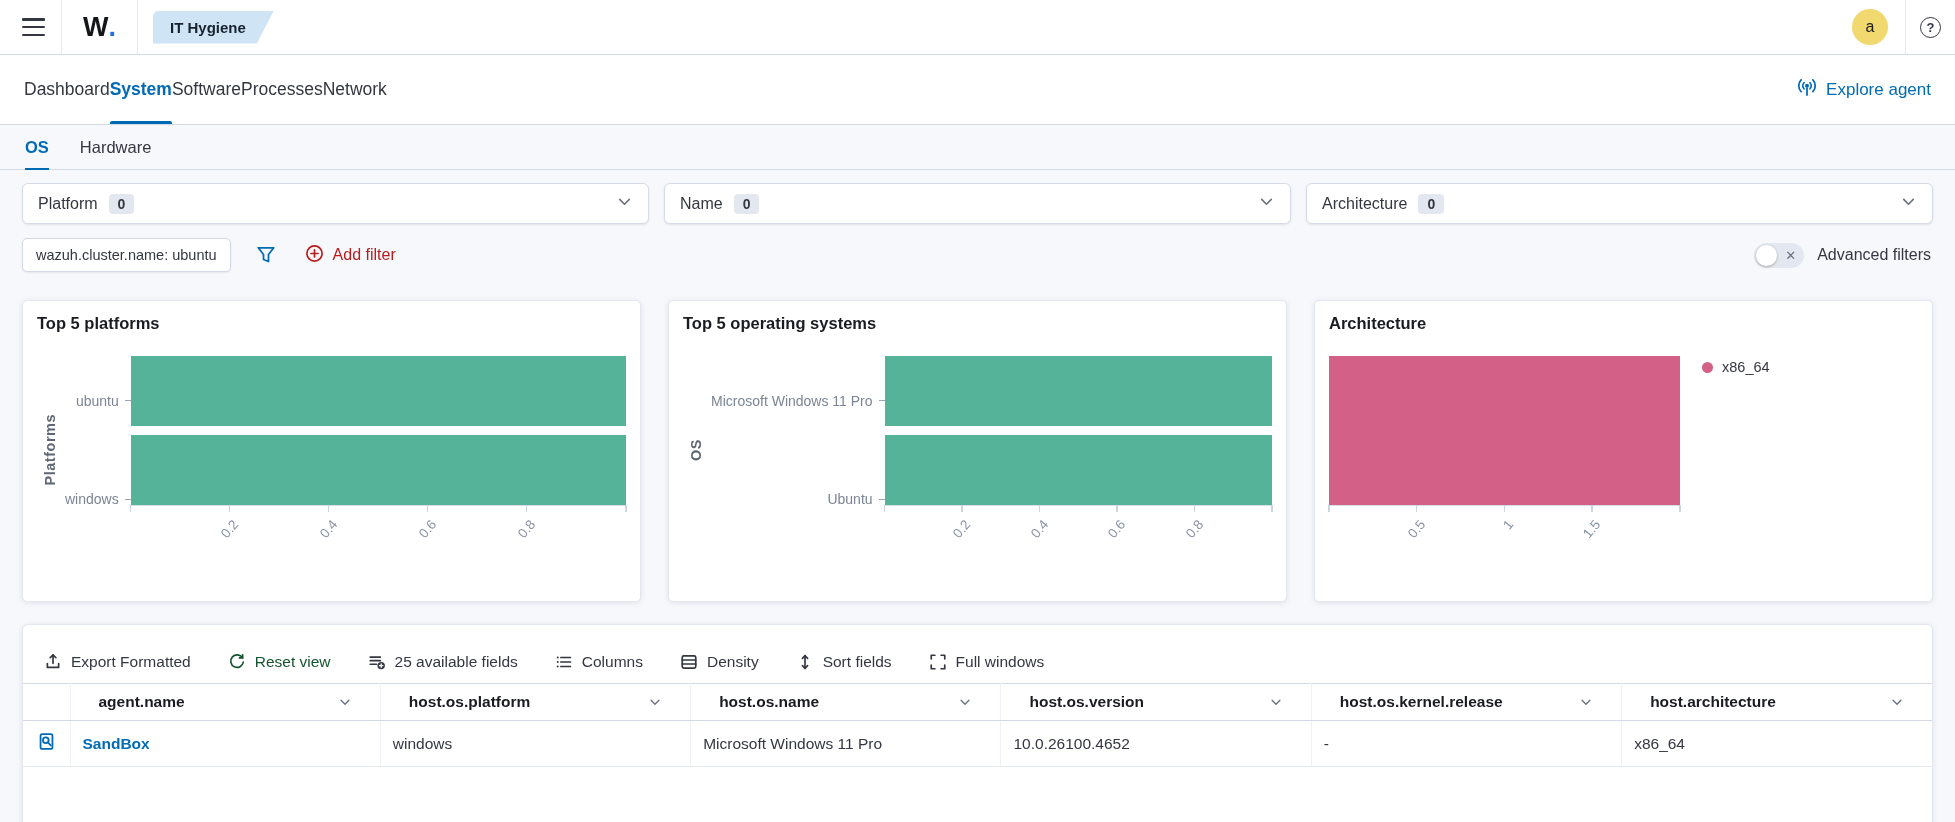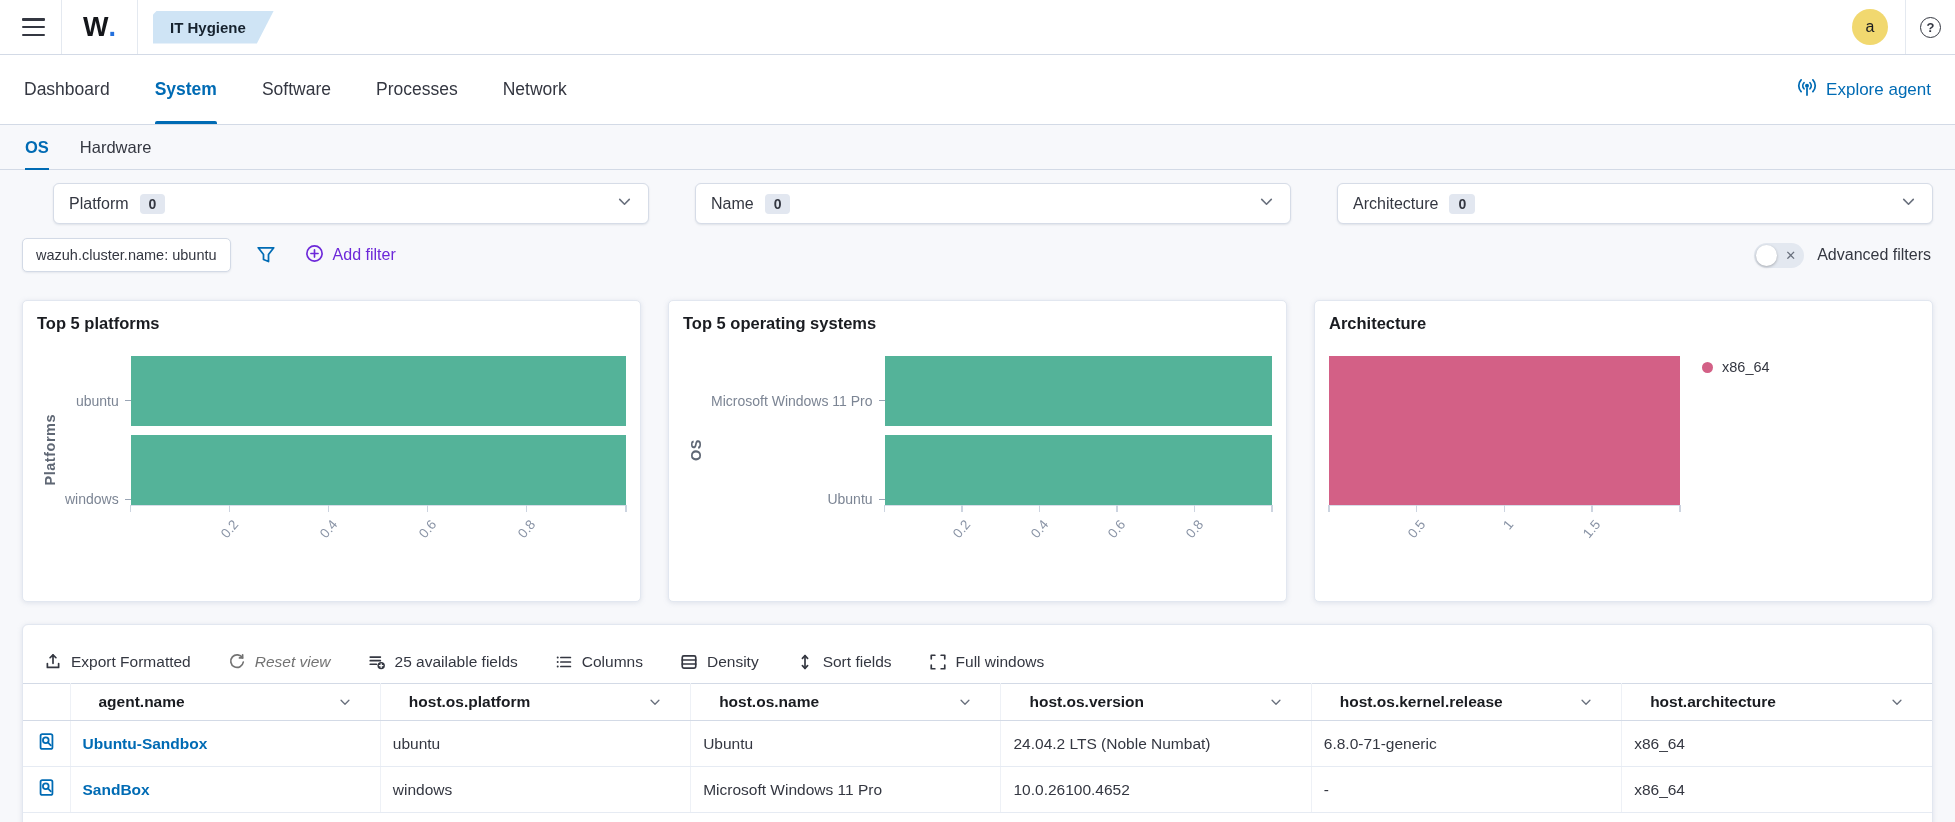--- a/index.html
+++ b/index.html
@@ -13,48 +13,48 @@
   .v-div { width:1px; align-self:stretch; background:#e4e9f0; }
   .logo { padding:0 21px; font-size:27px; font-weight:700; color:#14161a; display:flex; align-items:baseline; cursor:pointer; }
   .logo .dot { color:#2470dd; }
   .app-badge { margin-left:15px; background:#cfe4f5; color:#16222e; font-size:15px; font-weight:600; padding:8px 28px 8px 17px; clip-path:polygon(0 4px, 4px 0, 100% 0, calc(100% - 17px) 100%, 0 100%); }
   .topbar-right { margin-left:auto; display:flex; align-items:center; height:100%; }
   .avatar { width:36px; height:36px; border-radius:50%; background:#f1d86f; display:flex; align-items:center; justify-content:center; font-size:16px; font-weight:500; color:#1a1c21; margin:0 17px; cursor:pointer; }
   .help-icon { width:21px; height:21px; border:1.7px solid #343741; border-radius:50%; display:flex; align-items:center; justify-content:center; font-size:13px; font-weight:600; color:#343741; margin:0 14px; cursor:pointer; }
 
   
   .tabs-row { height:70px; display:flex; align-items:center; padding:0 24px; background:#fff; border-bottom:1px solid #d3dae6; }
-  .tabs { display:flex; gap:45px; height:100%;align-items:center; }
+  .tabs { display:flex; height:100%;align-items:center; }
   .tab { display:flex; align-items:center; height:100%; font-size:17.5px; color:#343741; position:relative; cursor:pointer; }
   .tab.active { color:#006bb4; font-weight:600; }
   .tab.active::after { content:""; position:absolute; left:0; right:0; bottom:0; height:3px; background:#006bb4; border-radius:2px 2px 0 0; }
   .explore { margin-left:auto; display:flex; align-items:center; gap:9px; color:#006bb4; font-size:17px; cursor:pointer; }
   .explore svg { width:20px; height:20px; }
 
   
   .content { background:#f7f8fb; height:697px; overflow:hidden; }
   .subtabs { height:45px; display:flex; align-items:center; gap:31px; padding:0 25px; border-bottom:1px solid #d3dae6; }
   .subtab { height:100%; display:flex; align-items:center; font-size:16.5px; color:#343741; position:relative; cursor:pointer; }
   .subtab.active { color:#006bb4; font-weight:700; }
   .subtab.active::after { content:""; position:absolute; left:0; right:0; bottom:-1px; height:2.5px; background:#006bb4; }
 
   
   .selects-row { display:flex; gap:15px; padding:13px 22px 0; }
-  .select-box { flex:1; height:41px; background:#fff; border:1px solid #d6dce7; border-radius:6px; display:flex; align-items:center; padding:0 15px; box-shadow:0 1px 2px rgba(152,162,179,.25); cursor:pointer;margin-left:31px; }
+  .select-box { flex:1; height:41px; background:#fff; border:1px solid #d6dce7; border-radius:6px; display:flex; align-items:center; padding:0 15px; box-shadow:0 1px 2px rgba(152,162,179,.25); cursor:pointer; }
   .select-label { font-size:16px; color:#343741; }
   .count-badge { margin-left:11px; background:#e2e7f0; color:#343741; font-size:14px; font-weight:600; border-radius:4px; padding:2px 9px; }
   .select-box .chev { margin-left:auto; color:#69707d; }
   .chev svg { width:17px; height:17px; }
 
   
   .filter-row { display:flex; align-items:center; padding:14px 24px 0 22px; }
   .filter-pill { background:#fff; border:1px solid #d3dae6; border-radius:5px; padding:8px 13px; font-size:14.5px; color:#343741; box-shadow:0 1px 2px rgba(152,162,179,.2); cursor:pointer; }
   .funnel-btn { margin-left:25px; color:#006bb4; display:flex; cursor:pointer; }
   .funnel-btn svg { width:20px; height:20px; }
-  .add-filter { margin-left:29px; display:flex; align-items:center; gap:9px; color:#6d28d9; font-size:16px; cursor:pointer; }
+  .add-filter { margin-left:29px; display:flex; align-items:center; gap:9px; color:#b91c1c; font-size:16px; cursor:pointer; }
   .add-filter svg { width:19px; height:19px; }
   .adv { margin-left:auto; display:flex; align-items:center; gap:13px; font-size:16px; color:#343741; }
   .toggle { width:50px; height:25px; background:#e3e8f0; border-radius:13px; position:relative; cursor:pointer; }
   .toggle .knob { position:absolute; top:2px; left:2px; width:21px; height:21px; border-radius:50%; background:#fff; box-shadow:0 1px 3px rgba(0,0,0,.28); }
   .toggle .x { position:absolute; right:8px; top:50%; transform:translateY(-50%); color:#69707d; font-size:13px; }
 
   
   .charts-row { display:flex; gap:27px; margin-top:28px; padding:0 22px; }
   .chart-card { flex:1; height:302px; background:#fff; border:1px solid #e2e7f0; border-radius:5px; box-shadow:0 1px 5px rgba(153,165,186,.25); padding:13px 14px; }
   .chart-title { font-size:16.5px; font-weight:700; color:#1a1c21; }
@@ -75,21 +75,21 @@
   .legend-item { display:flex; align-items:center; gap:9px; font-size:14.5px; color:#343741; cursor:pointer; }
   .legend-dot { width:11px; height:11px; border-radius:50%; flex:0 0 auto; }
 
   
   .table-panel { margin:22px 22px 0; background:#fff; border:1px solid #e2e7f0; border-radius:6px 6px 0 0; box-shadow:0 1px 5px rgba(153,165,186,.25); height:290px; padding-top:8px; }
   .hits { text-align:center; font-size:17px; color:#343741; margin-top:2px; }
   .hits .n { font-weight:700; color:#1a1c21; }
   .toolbar { display:flex; align-items:center; gap:37px; margin-top:14px; padding-left:21px; height:30px; font-size:15.5px; }
   .tb-item { display:flex; align-items:center; gap:9px; color:#343741; cursor:pointer; }
   .tb-item svg { width:18px; height:18px; }
-  .tb-item.disabled { color:#737373; cursor:default;font-style:italic; }
+  .tb-item.disabled { color:#14532d; cursor:default; }
   .grid-wrap { margin-top:6px; }
   table.grid { width:100%; border-collapse:collapse; table-layout:fixed; font-size:15.5px; }
   .grid th { height:37px; border-top:1px solid #d3dae6; border-bottom:1px solid #d3dae6; border-right:1px solid #eef1f6; padding:0 28px; font-weight:700; color:#1a1c21; text-align:left; cursor:pointer; }
   .grid th:last-child, .grid td:last-child { border-right:none; }
   .grid th .th-inner { display:flex; align-items:center; justify-content:space-between; }
   .grid th .chev { color:#69707d; display:flex; }
   .grid th .chev svg { width:14px; height:14px; }
   .grid td { height:46px; border-bottom:1px solid #e6ebf3; border-right:1px solid #eef1f6; padding:0 12px; color:#343741; }
   .grid td.icon-cell { text-align:center; padding:0; }
   .inspect-btn { display:inline-flex; color:#006bb4; cursor:pointer; }
@@ -450,35 +450,20 @@
                     <span class="chev">
                       <svg viewBox="0 0 16 16" fill="none" stroke="currentColor" stroke-width="1.5" stroke-linecap="round" stroke-linejoin="round">
                         <path d="M3.5 6l4.5 4.6L12.5 6"></path>
                       </svg>
                     </span>
                   </div>
                 </th>
               </tr>
             </thead>
             <tbody>
-              <tr>
-                <td class="icon-cell"><span class="inspect-btn">
-                    <svg viewBox="0 0 16 16" fill="none" stroke="currentColor" stroke-width="1.5" stroke-linecap="round" stroke-linejoin="round">
-                      <rect x="3" y="1.7" width="10" height="12.6" rx="1.5"></rect>
-                      <circle cx="7.4" cy="7" r="2.4"></circle>
-                      <path d="M9.2 8.8l2.4 2.4"></path>
-                    </svg>
-                  </span></td>
-                <td><span class="agent-link">Ubuntu-Sandbox</span></td>
-                <td>ubuntu</td>
-                <td>Ubuntu</td>
-                <td>24.04.2 LTS (Noble Numbat)</td>
-                <td>6.8.0-71-generic</td>
-                <td>x86_64</td>
-              </tr>
               <tr>
                 <td class="icon-cell"><span class="inspect-btn">
                     <svg viewBox="0 0 16 16" fill="none" stroke="currentColor" stroke-width="1.5" stroke-linecap="round" stroke-linejoin="round">
                       <rect x="3" y="1.7" width="10" height="12.6" rx="1.5"></rect>
                       <circle cx="7.4" cy="7" r="2.4"></circle>
                       <path d="M9.2 8.8l2.4 2.4"></path>
                     </svg>
                   </span></td>
                 <td><span class="agent-link">SandBox</span></td>
                 <td>windows</td>

